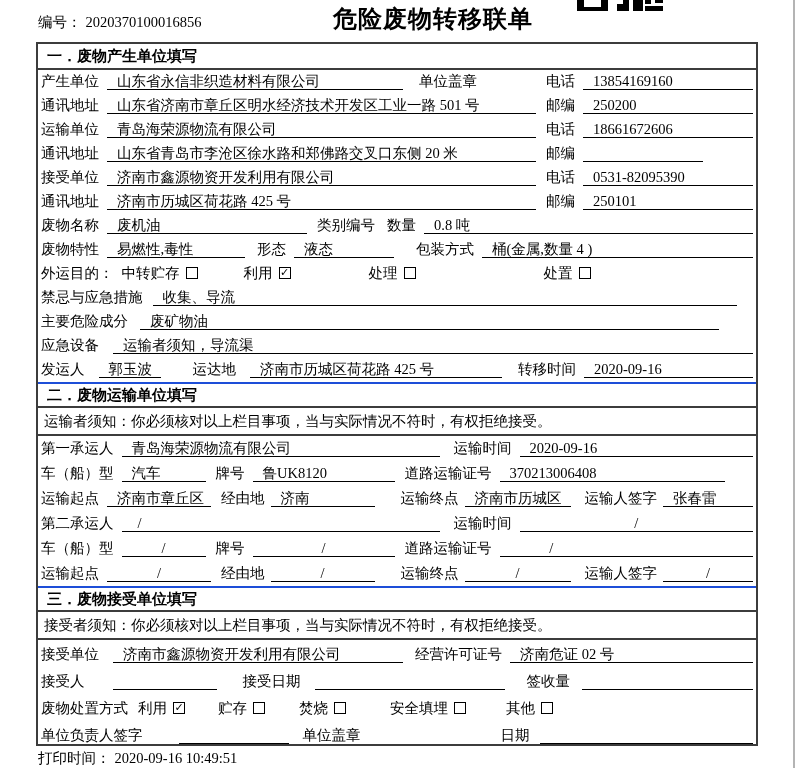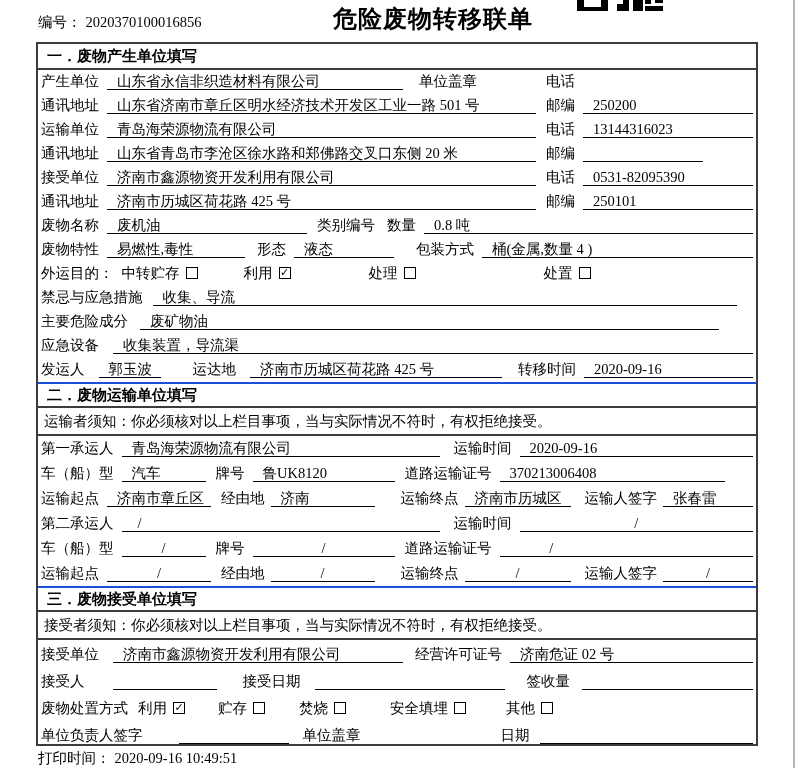--- a/index.html
+++ b/index.html
@@ -58,20 +58,21 @@
   <div class="sec-h">一．废物产生单位填写</div>
 
   <div class="r">
     <div class="left">
       <span class="l">产生单位</span>
       <span class="u" style="width:296px;margin-left:8px">山东省永信非织造材料有限公司</span>
       <span class="l" style="margin-left:16px">单位盖章</span>
     </div>
     <div class="right">
       <span class="l">电话</span>
+      <span class="u fx" style="margin-left:8px">13854169160</span>
     </div>
   </div>
 
   <div class="r">
     <div class="left">
       <span class="l">通讯地址</span>
       <span class="u fx" style="margin-left:8px;margin-right:10px">山东省济南市章丘区明水经济技术开发区工业一路 501 号</span>
     </div>
     <div class="right">
       <span class="l">邮编</span>
@@ -79,21 +80,21 @@
     </div>
   </div>
 
   <div class="r">
     <div class="left">
       <span class="l">运输单位</span>
       <span class="u fx" style="margin-left:8px;margin-right:10px">青岛海荣源物流有限公司</span>
     </div>
     <div class="right">
       <span class="l">电话</span>
-      <span class="u fx" style="margin-left:8px">13144316023</span>
+      <span class="u fx" style="margin-left:8px">18661672606</span>
     </div>
   </div>
 
   <div class="r">
     <div class="left">
       <span class="l">通讯地址</span>
       <span class="u fx" style="margin-left:8px;margin-right:10px">山东省青岛市李沧区徐水路和郑佛路交叉口东侧 20 米</span>
     </div>
     <div class="right">
       <span class="l">邮编</span>
@@ -157,21 +158,21 @@
     <span class="u fx" style="margin-left:10px;margin-right:16px">收集、导流</span>
   </div>
 
   <div class="r">
     <span class="l">主要危险成分</span>
     <span class="u fx" style="margin-left:12px;margin-right:34px">废矿物油</span>
   </div>
 
   <div class="r">
     <span class="l">应急设备</span>
-    <span class="u fx" style="margin-left:14px">收集装置，导流渠</span>
+    <span class="u fx" style="margin-left:14px">运输者须知，导流渠</span>
   </div>
 
   <div class="r">
     <span class="l">发运人</span>
     <span class="u" style="width:62px;margin-left:14px">郭玉波</span>
     <span class="l" style="margin-left:32px">运达地</span>
     <span class="u" style="width:252px;margin-left:14px">济南市历城区荷花路 425 号</span>
     <span class="l" style="margin-left:16px">转移时间</span>
     <span class="u fx" style="margin-left:8px">2020-09-16</span>
   </div>

